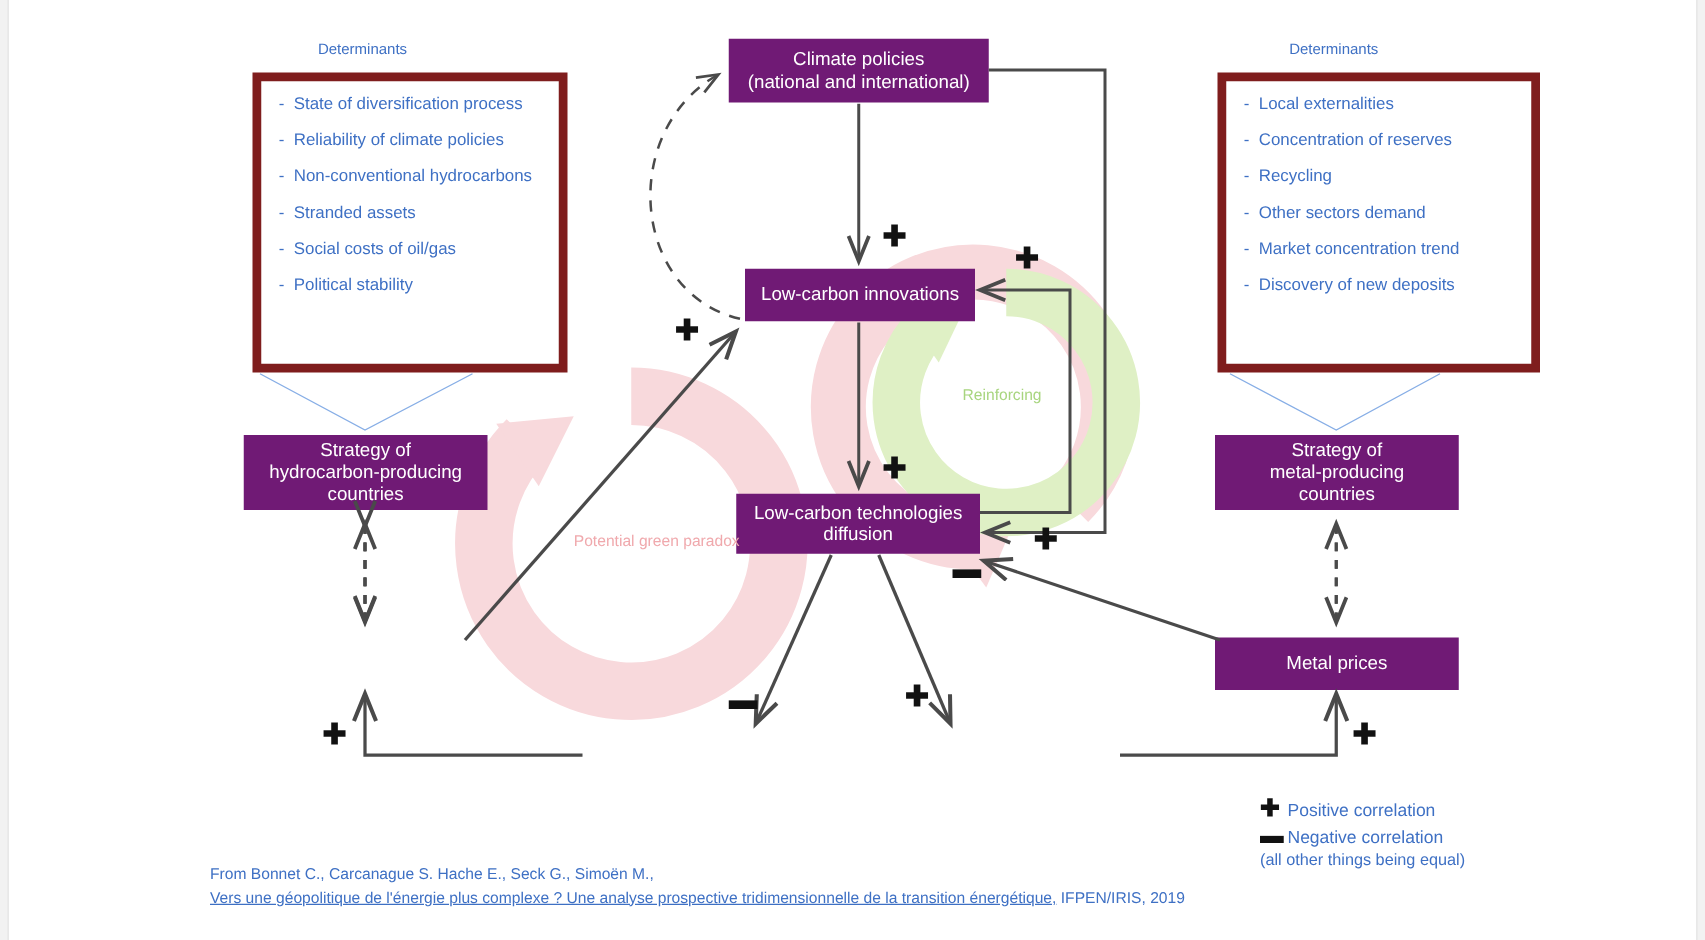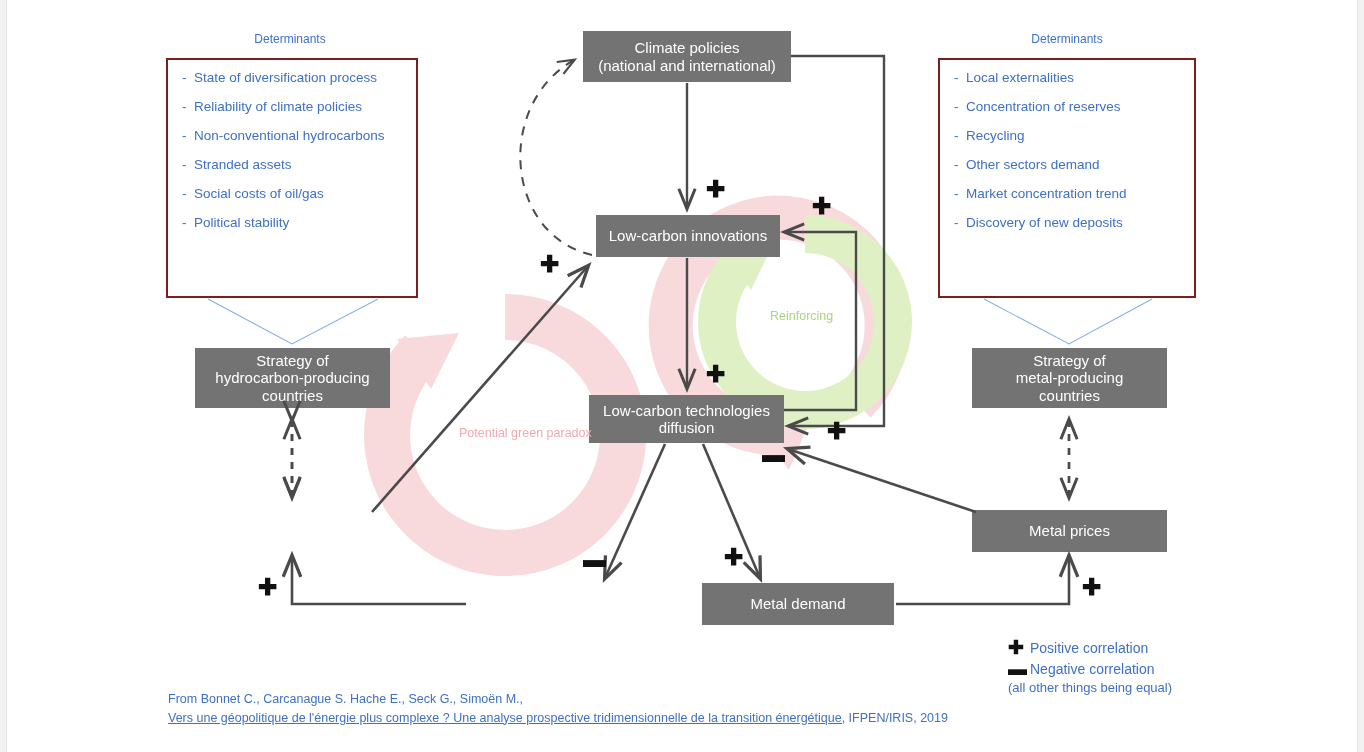--- a/index.html
+++ b/index.html
@@ -7,28 +7,28 @@
   #stage{position:relative;width:1364px;height:752px;background:#ffffff;overflow:hidden;}
   
   .edge{position:absolute;top:0;bottom:0;width:6px;background:#f2f2f2;border-right:1px solid #e3e3e3;}
   .edge.left{left:0;}
   .edge.right{right:0;border-right:none;border-left:1px solid #e3e3e3;}
 
   .svg-layer{position:absolute;left:0;top:0;width:1364px;height:752px;}
   #loops{z-index:1;}
   #arrows{z-index:3;}
 
-  .node{position:absolute;background:#737373;color:#ffffff;display:flex;
+  .node{position:absolute;background:#701a75;color:#ffffff;display:flex;
         align-items:center;justify-content:center;text-align:center;
         font-size:15px;line-height:1.18;z-index:2;padding:4px 6px;box-sizing:border-box;}
   .node.two{line-height:1.15;}
 
   .det-title{position:absolute;color:#3e70c4;font-size:12px;text-align:center;z-index:2;}
-  .det-box{position:absolute;border:2px solid #7f1d1d;background:#ffffff;box-sizing:border-box;z-index:2;
-           padding:10px 14px;}
+  .det-box{position:absolute;border:7px solid #7f1d1d;background:#ffffff;box-sizing:border-box;z-index:2;
+           padding:10px 14px;margin-left:36px;}
   .det-box ul{list-style:none;margin:0;padding:0;}
   .det-box li{color:#3e70c4;font-size:13.5px;margin:0 0 14px 0;white-space:nowrap;}
   .det-box li:last-child{margin-bottom:0;}
   .det-box li .dash{display:inline-block;width:12px;}
 
   .sign{position:absolute;color:#111;font-weight:bold;z-index:4;line-height:1;}
   .sign.plus{font-size:23px;}
   .sign.minus{font-size:23px;}
 
   .loop-label{position:absolute;z-index:4;font-size:12.5px;}
@@ -134,23 +134,20 @@
       <span>countries</span>
     </span>
   </div>
 
 
   <div class="node" style="left:972px;top:510px;width:195px;height:42px;">
     <span>Metal prices</span>
   </div>
 
 
-  <div class="node" style="left:702px;top:583px;width:192px;height:42px;">
-    <span>Metal demand</span>
-  </div>
 
   <svg class="svg-layer" id="arrows" viewBox="0 0 1364 752">
     <defs>
       <marker id="ah" markerWidth="11" markerHeight="11" refX="8.6" refY="4" orient="auto" markerUnits="strokeWidth">
         <path d="M0.6,0.6 L9,4 L0.6,7.4" fill="none" stroke="#4a4a4a" stroke-width="1.25"></path>
       </marker>
       <marker id="ahd" markerWidth="11" markerHeight="11" refX="8.6" refY="4" orient="auto" markerUnits="strokeWidth">
         <path d="M0.6,0.6 L9,4 L0.6,7.4" fill="none" stroke="#4a4a4a" stroke-width="1.1"></path>
       </marker>
     </defs>

